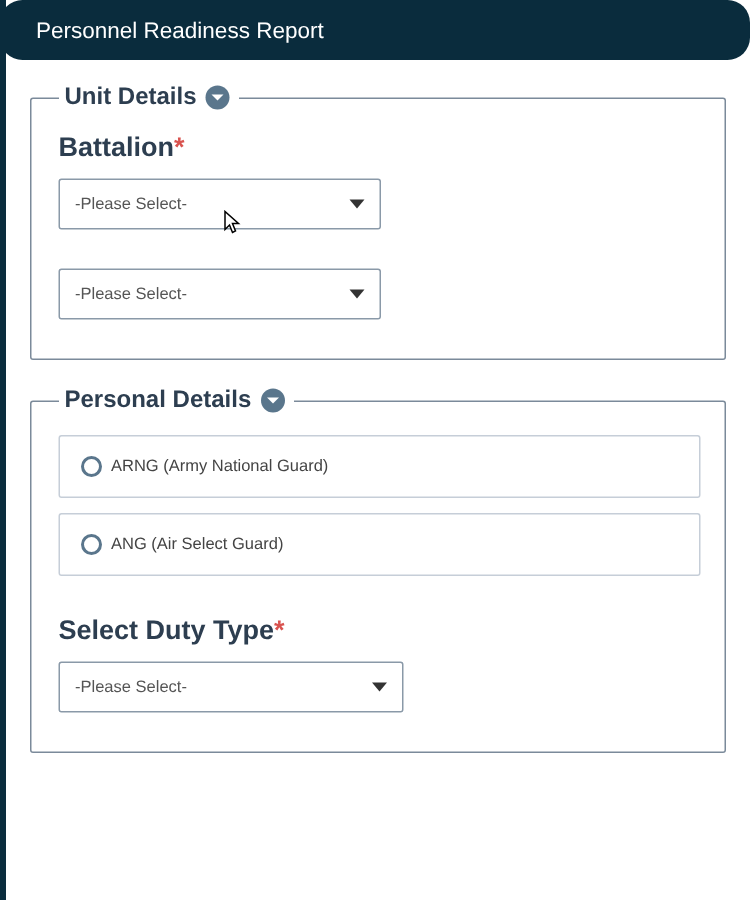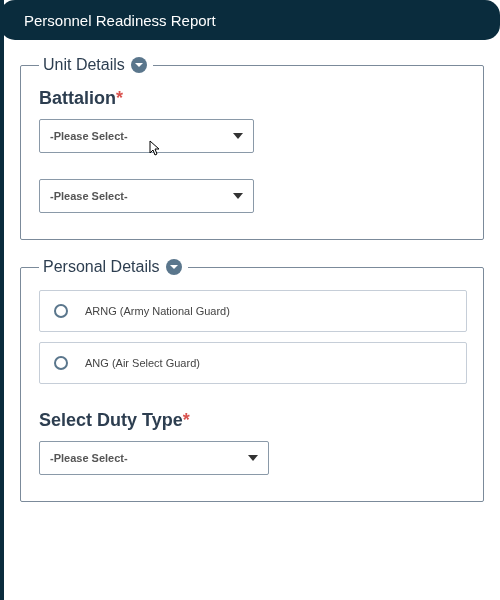--- a/index.html
+++ b/index.html
@@ -1,31 +1,31 @@
 <!DOCTYPE html>
 <html><head>
 <meta charset="utf-8">
 <style>
   * { box-sizing: border-box; margin: 0; padding: 0; font-family: -apple-system, BlinkMacSystemFont, "Segoe UI", Arial, sans-serif; }
   body { width: 500px; height: 600px; background: #fff; overflow: hidden; }
   .leftbar { position: absolute; left:0; top:0; width:4px; height:600px; background:#0a2c3d; }
   .header { background: #0a2c3d; color:#fff; height:40px; display:flex; align-items:center; padding:0 16px 0 24px; font-size:15px; font-weight:500;border-radius:15px; }
   .body { padding: 16px 16px 16px 20px; }
   fieldset { border:1px solid #7b8a9a; border-radius:2px; padding:14px 16px 20px 18px; margin-bottom:18px; }
-  legend { padding:0 6px 0 4px; font-size:16px; font-weight:400; color:#2d3e50; display:flex; align-items:center; gap:6px; }
+  legend { padding:0 6px 0 4px; font-size:16px; font-weight:700; color:#2d3e50; display:flex; align-items:center; gap:6px; }
   .collapse-icon { width:16px; height:16px; border-radius:50%; background:#5a768c; display:inline-flex; align-items:center; justify-content:center; }
   .collapse-icon svg { width:10px; height:10px; fill:#fff; }
   .field { margin-bottom:26px; }
   .field:last-child { margin-bottom:6px; }
   .label { font-size:18px; font-weight:700; color:#2d3e50; margin-bottom:10px; display:block; }
   .req { color:#d9534f; font-weight:700; }
-  .select { width:215px; height:34px; border:1px solid #8a99a8; border-radius:2px; background:#fff; display:flex; align-items:center; justify-content:space-between; padding:4px 10px; font-size:11px; color:#555; cursor:pointer; position:relative;font-weight:bold; }
+  .select { width:215px; height:34px; border:1px solid #8a99a8; border-radius:2px; background:#fff; display:flex; align-items:center; justify-content:space-between; padding:4px 10px; font-size:11px; color:#555; cursor:pointer; position:relative; }
   .select-wide { width:230px; }
   .caret { width:0; height:0; border-left:5px solid transparent; border-right:5px solid transparent; border-top:6px solid #333; }
-  .radio-row { border:1px solid #c6ced8; border-radius:2px; padding:13px 14px; margin-bottom:10px; display:flex; align-items:center; gap:17px; cursor:pointer; }
+  .radio-row { border:1px solid #c6ced8; border-radius:2px; padding:13px 14px; margin-bottom:10px; display:flex; align-items:center; gap:6px; cursor:pointer; }
   .radio { width:14px; height:14px; border:2px solid #5a768c; border-radius:50%; flex-shrink:0; }
   .radio-label { font-size:11px; color:#444; }
   .ptr { position:absolute; left:146px; top:140px; pointer-events:none; font-size:14px; }
 </style>
 </head>
 <body>
 
 <div class="leftbar"></div>
 
 <div class="header">

